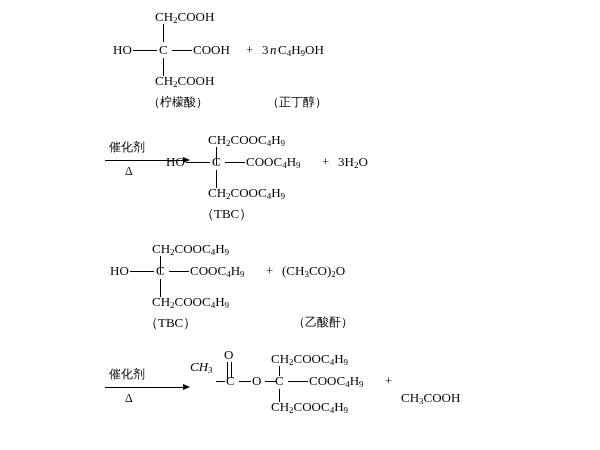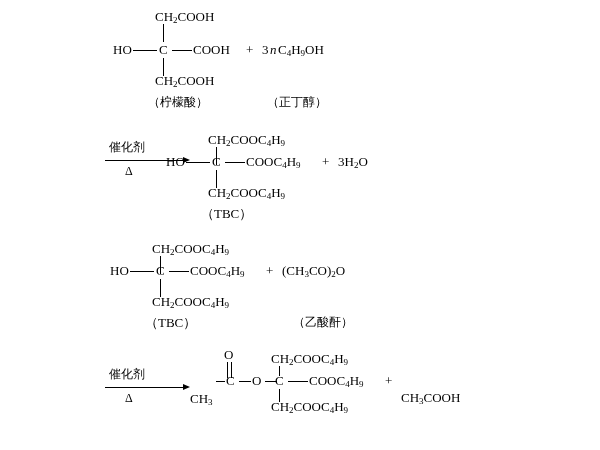--- a/index.html
+++ b/index.html
@@ -171,21 +171,21 @@
     <span class="arrow-above">催化剂</span>
     <span class="arrow-below">Δ</span>
   </div>
 
   <span class="abs chem" style="left:224px; top:348px;">O</span>
   <div class="dbond" style="left:227px; top:362px; width:5px; height:16px;">
     <i style="left:0;"></i>
     <i style="left:4px;"></i>
   </div>
 
-  <span class="abs chem" style="left:190px; top:392px;">CH<sub class="sub">3</sub></span>
+  <span class="abs chem" style="left:190px; top:360px;font-style:italic;">CH<sub class="sub">3</sub></span>
   <div class="hbond" style="left:216px; top:381px; width:9px;"></div>
   <span class="abs chem" style="left:226px; top:374px;">C</span>
   <div class="hbond" style="left:239px; top:381px; width:12px;"></div>
   <span class="abs chem" style="left:252px; top:374px;">O</span>
   <div class="hbond" style="left:265px; top:381px; width:12px;"></div>
 
   <span class="abs chem" style="left:271px; top:352px;">CH<sub class="sub">2</sub>COOC<sub class="sub">4</sub>H<sub class="sub">9</sub></span>
   <div class="vbond" style="left:279px; top:366px; height:10px;"></div>
 
   <span class="abs chem" style="left:275px; top:374px;">C</span>

